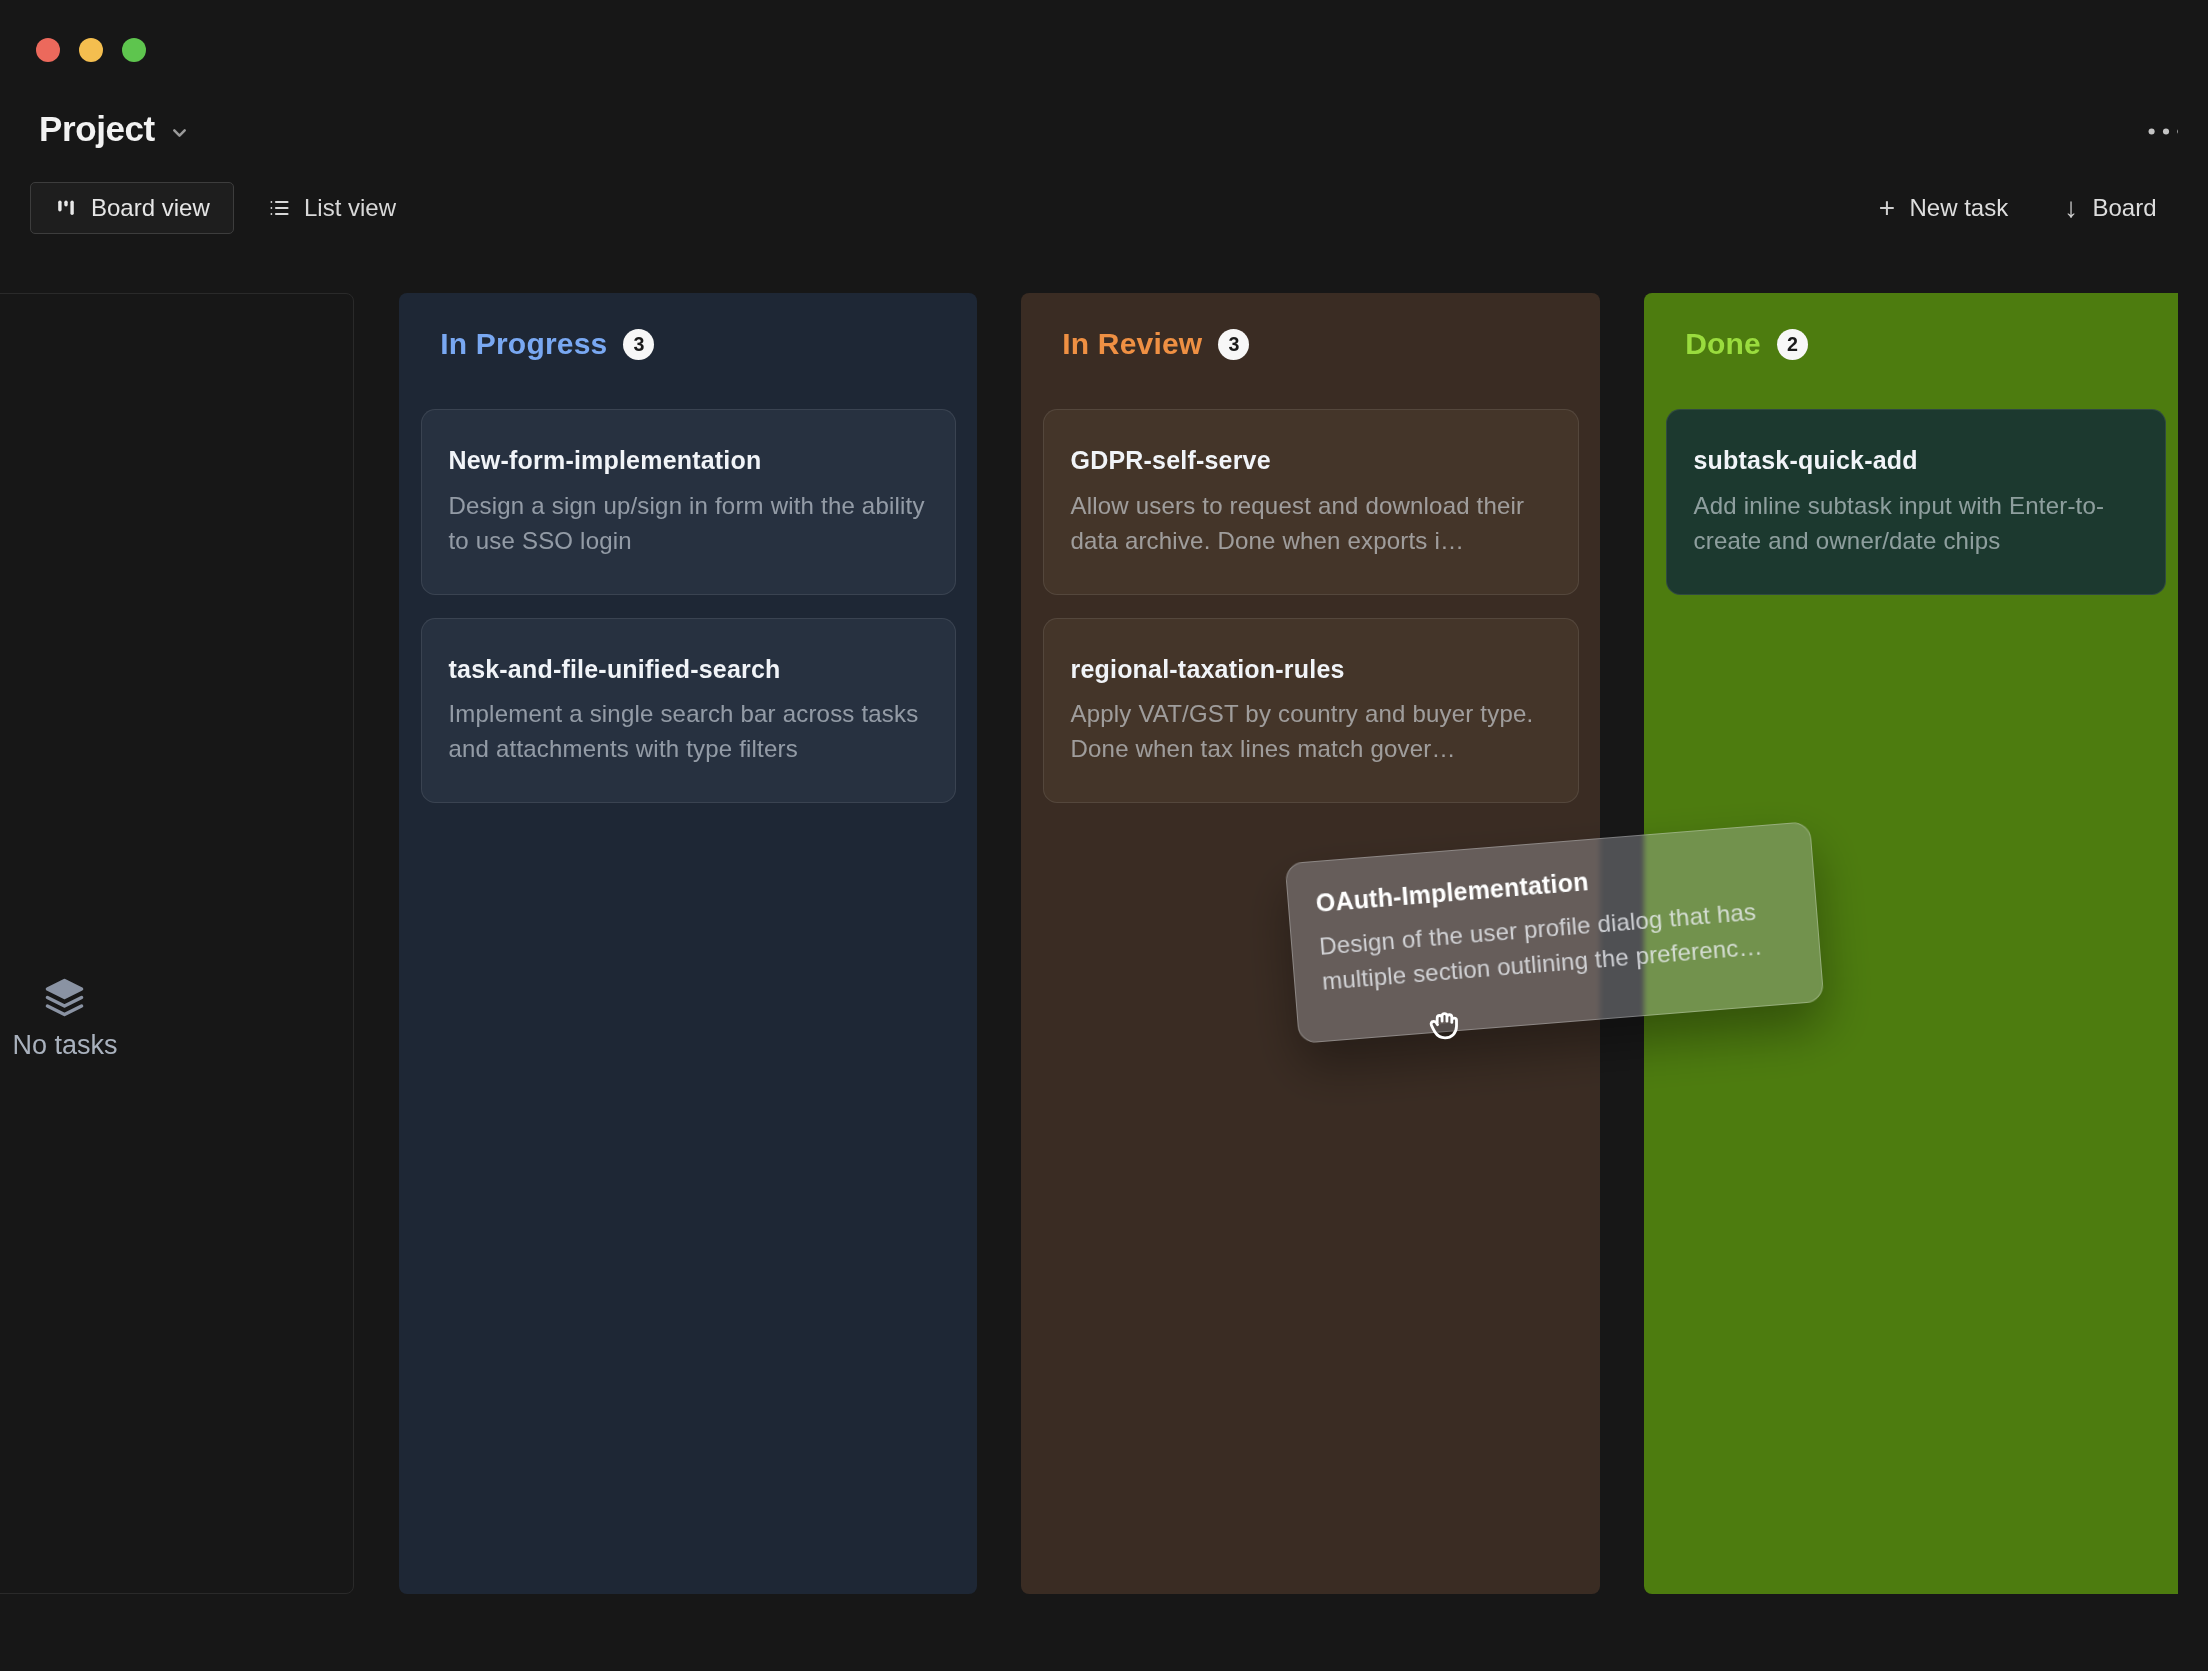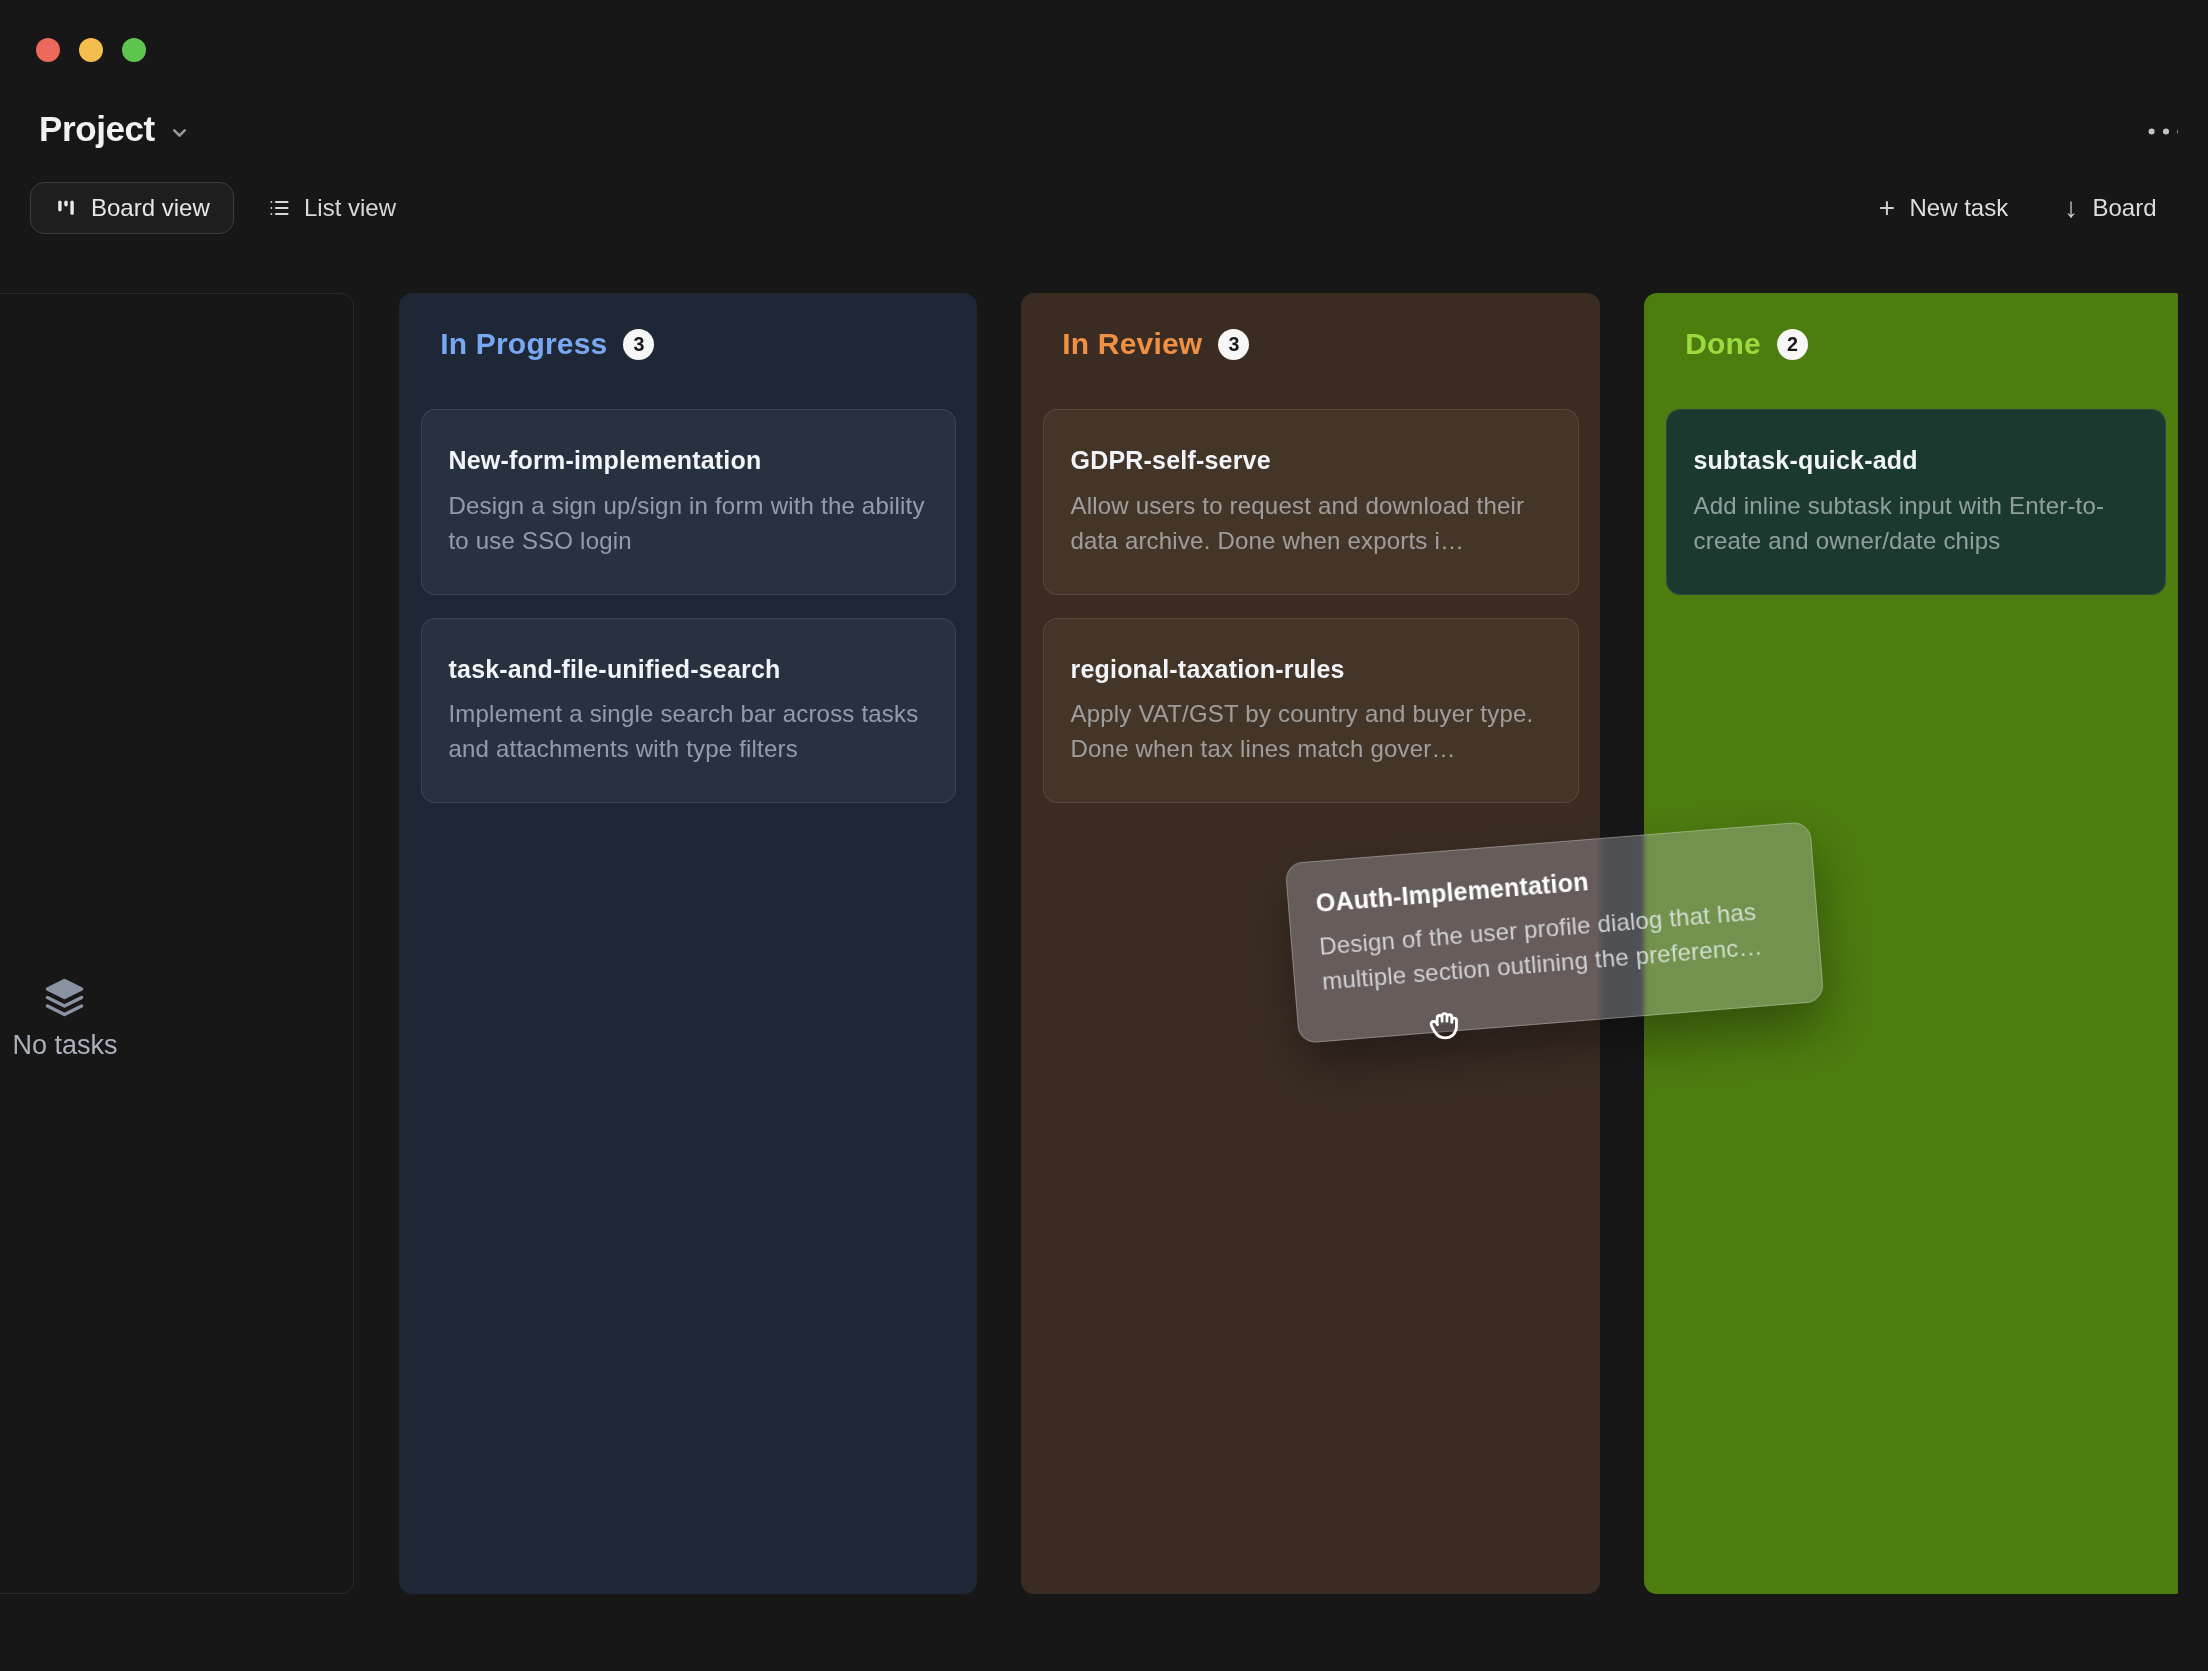--- a/index.html
+++ b/index.html
@@ -24,31 +24,31 @@
   .more-btn { position:absolute; top:116px; left:2142px; width:48px; height:30px;
     display:flex; align-items:center; justify-content:center; cursor:pointer; }
 
   
   .toolbar { position:absolute; top:182px; left:29.6px; right:21.5px; height:52px; }
   .view-btn {
     position:absolute; top:0; height:52px; display:inline-flex; align-items:center;
     gap:13.4px; color:#e6e6e6; font-size:24px; cursor:pointer;
   }
   .board-btn {
-    left:0; padding:0 23px; border:1.8px solid #3d3d3d; border-radius:14px;
+    left:0; padding:0 23px; border:1.8px solid #3d3d3d; border-radius:5px;
     background:#1e1e1e;
   }
   .list-btn { left:219px; padding:0 18px; color:#d8d8d8; }
   .right-actions { position:absolute; right:0; top:0; height:52px; display:flex; gap:56px; align-items:center; }
   .action-btn { display:inline-flex; align-items:center; gap:14.3px; color:#dddddd; font-size:24px; cursor:pointer; }
   .action-glyph { font-size:28px; color:#cfcfcf; line-height:1; }
 
   
   .column {
-    position:absolute; top:293px; height:1301px; border-radius:13px;
+    position:absolute; top:293px; height:1301px; border-radius:8px;
     padding:34px 21.5px; overflow:hidden;
   }
   .col-empty {
     left:-224px; width:578px; background:transparent; border:1.8px solid #2a2a2a;
     display:flex; align-items:center; justify-content:center;
   }
   .col-inprogress { left:399px;  width:578px; background:#1e2735; }
   .col-inreview   { left:1021px; width:579px; background:#3a2c23; }
   .col-done       { left:1644px; width:543px; background:#4d7c0f; }
 

